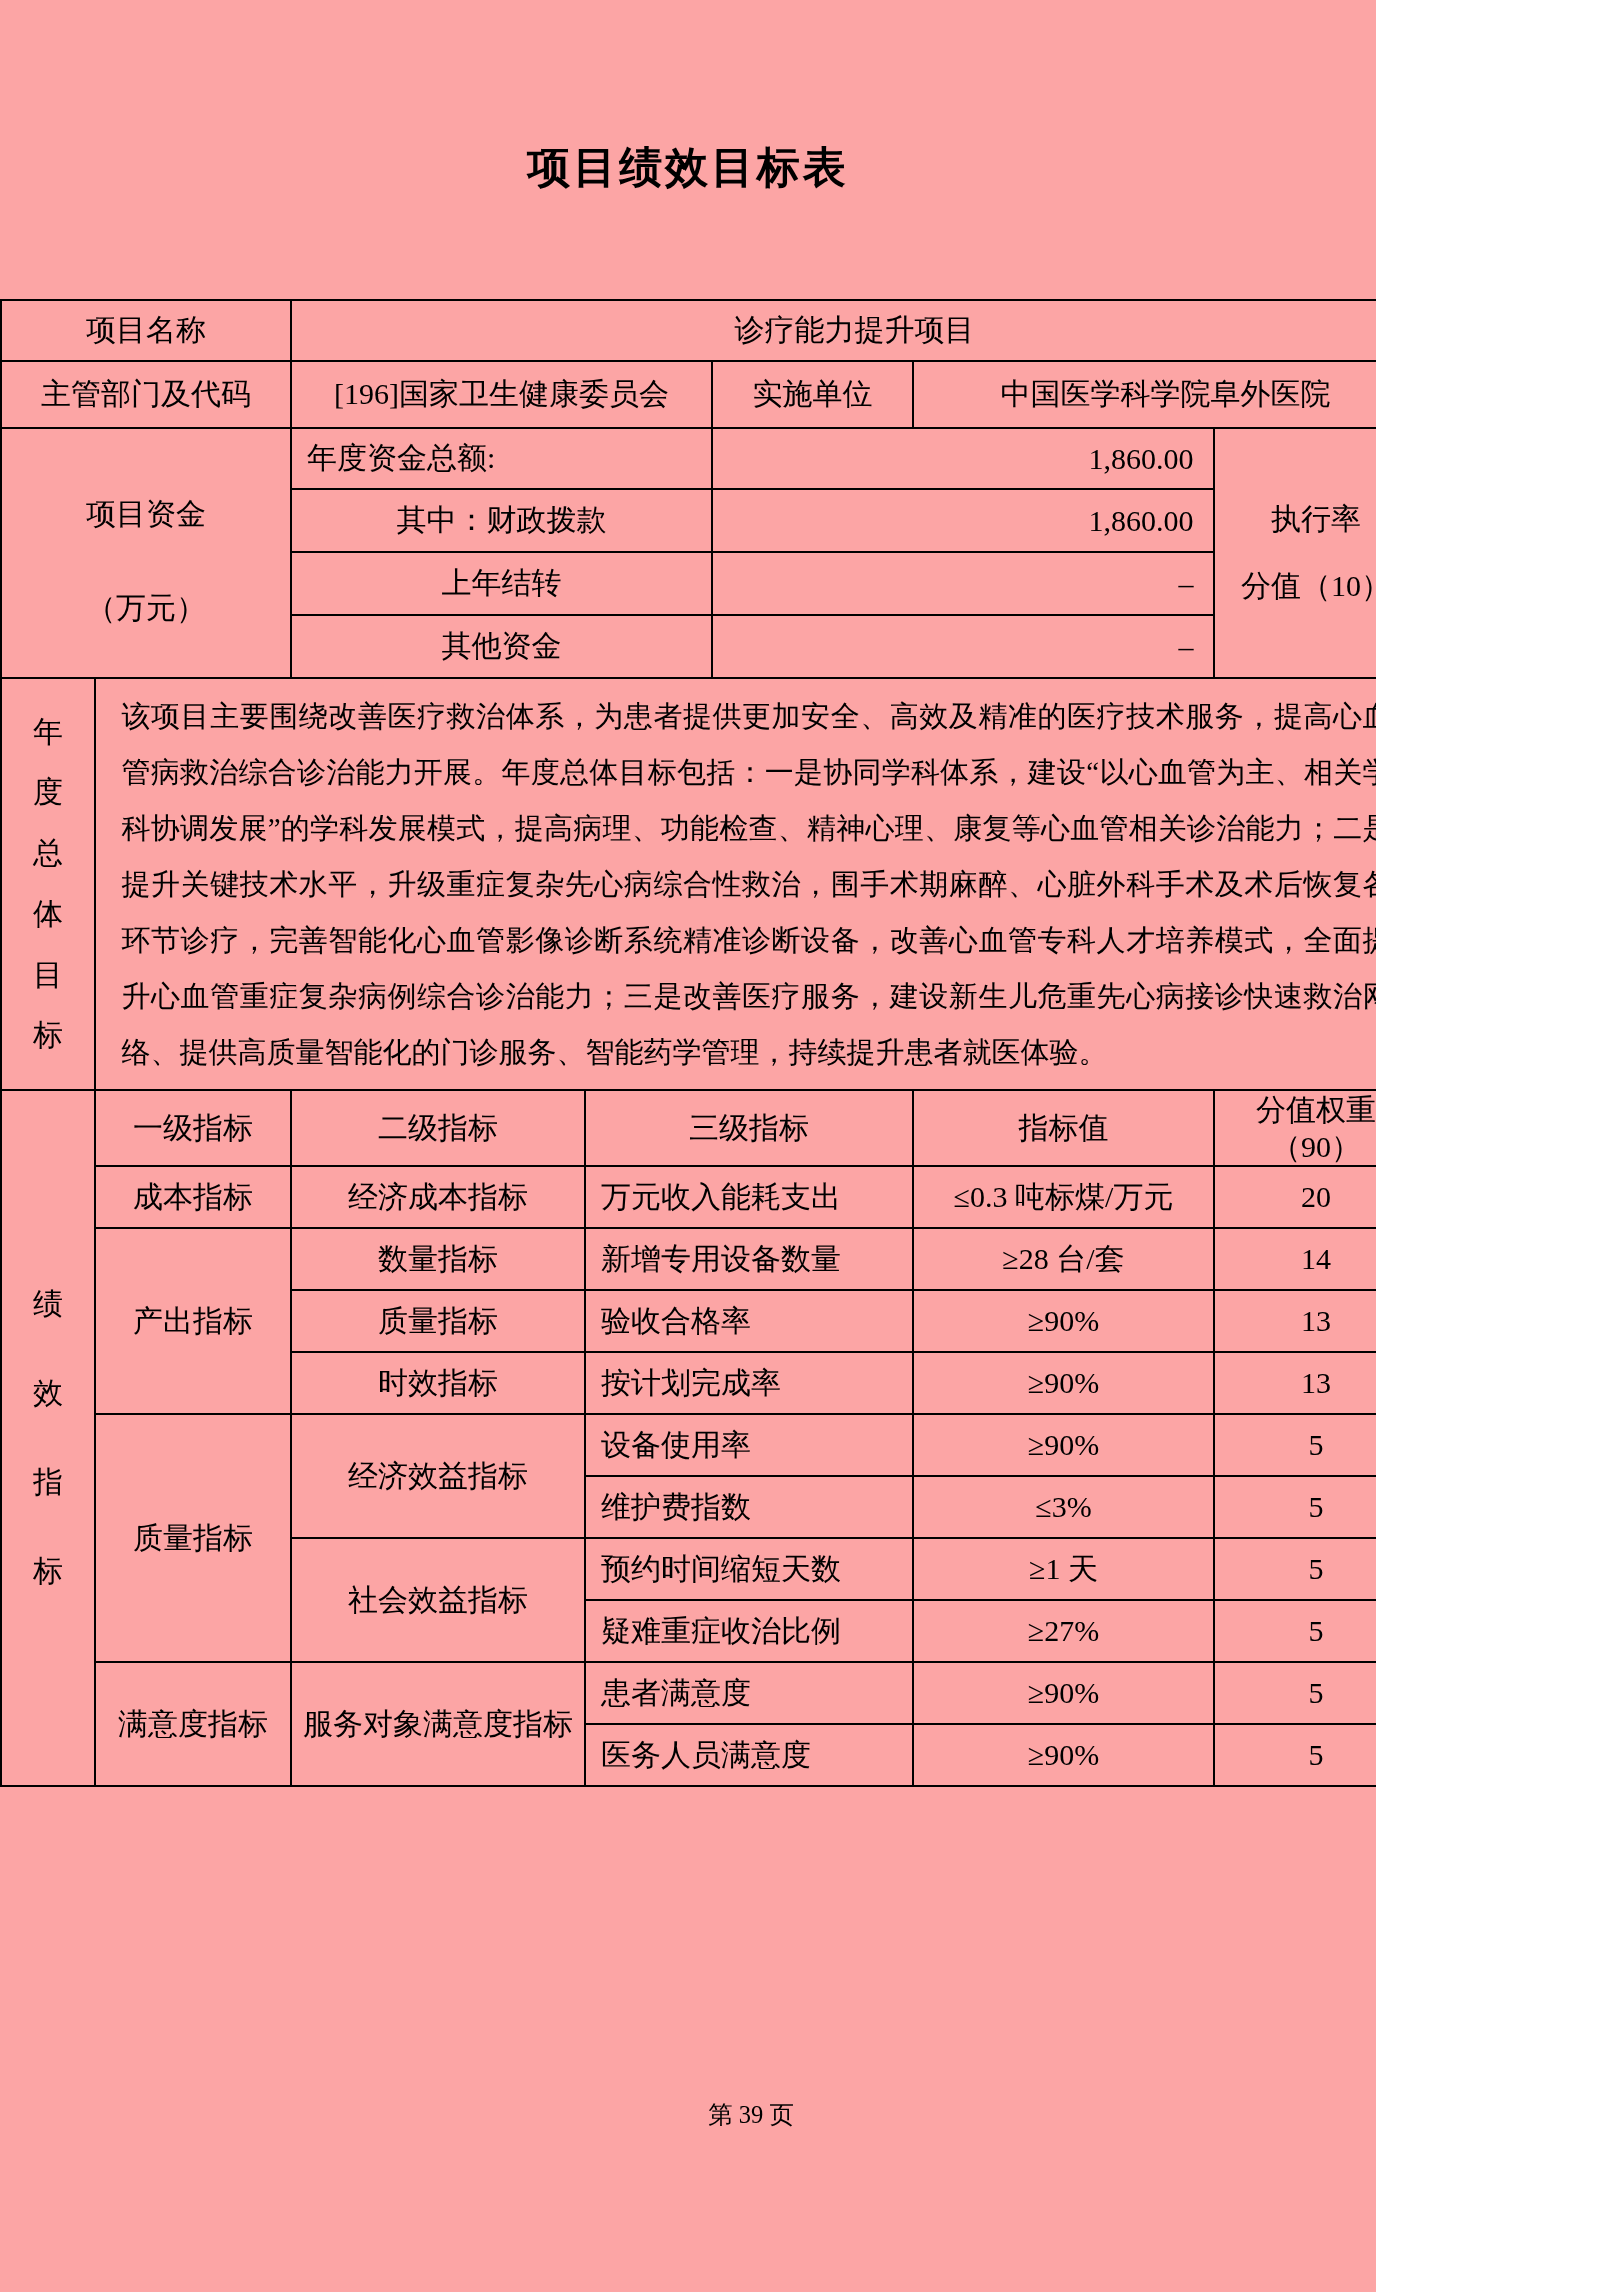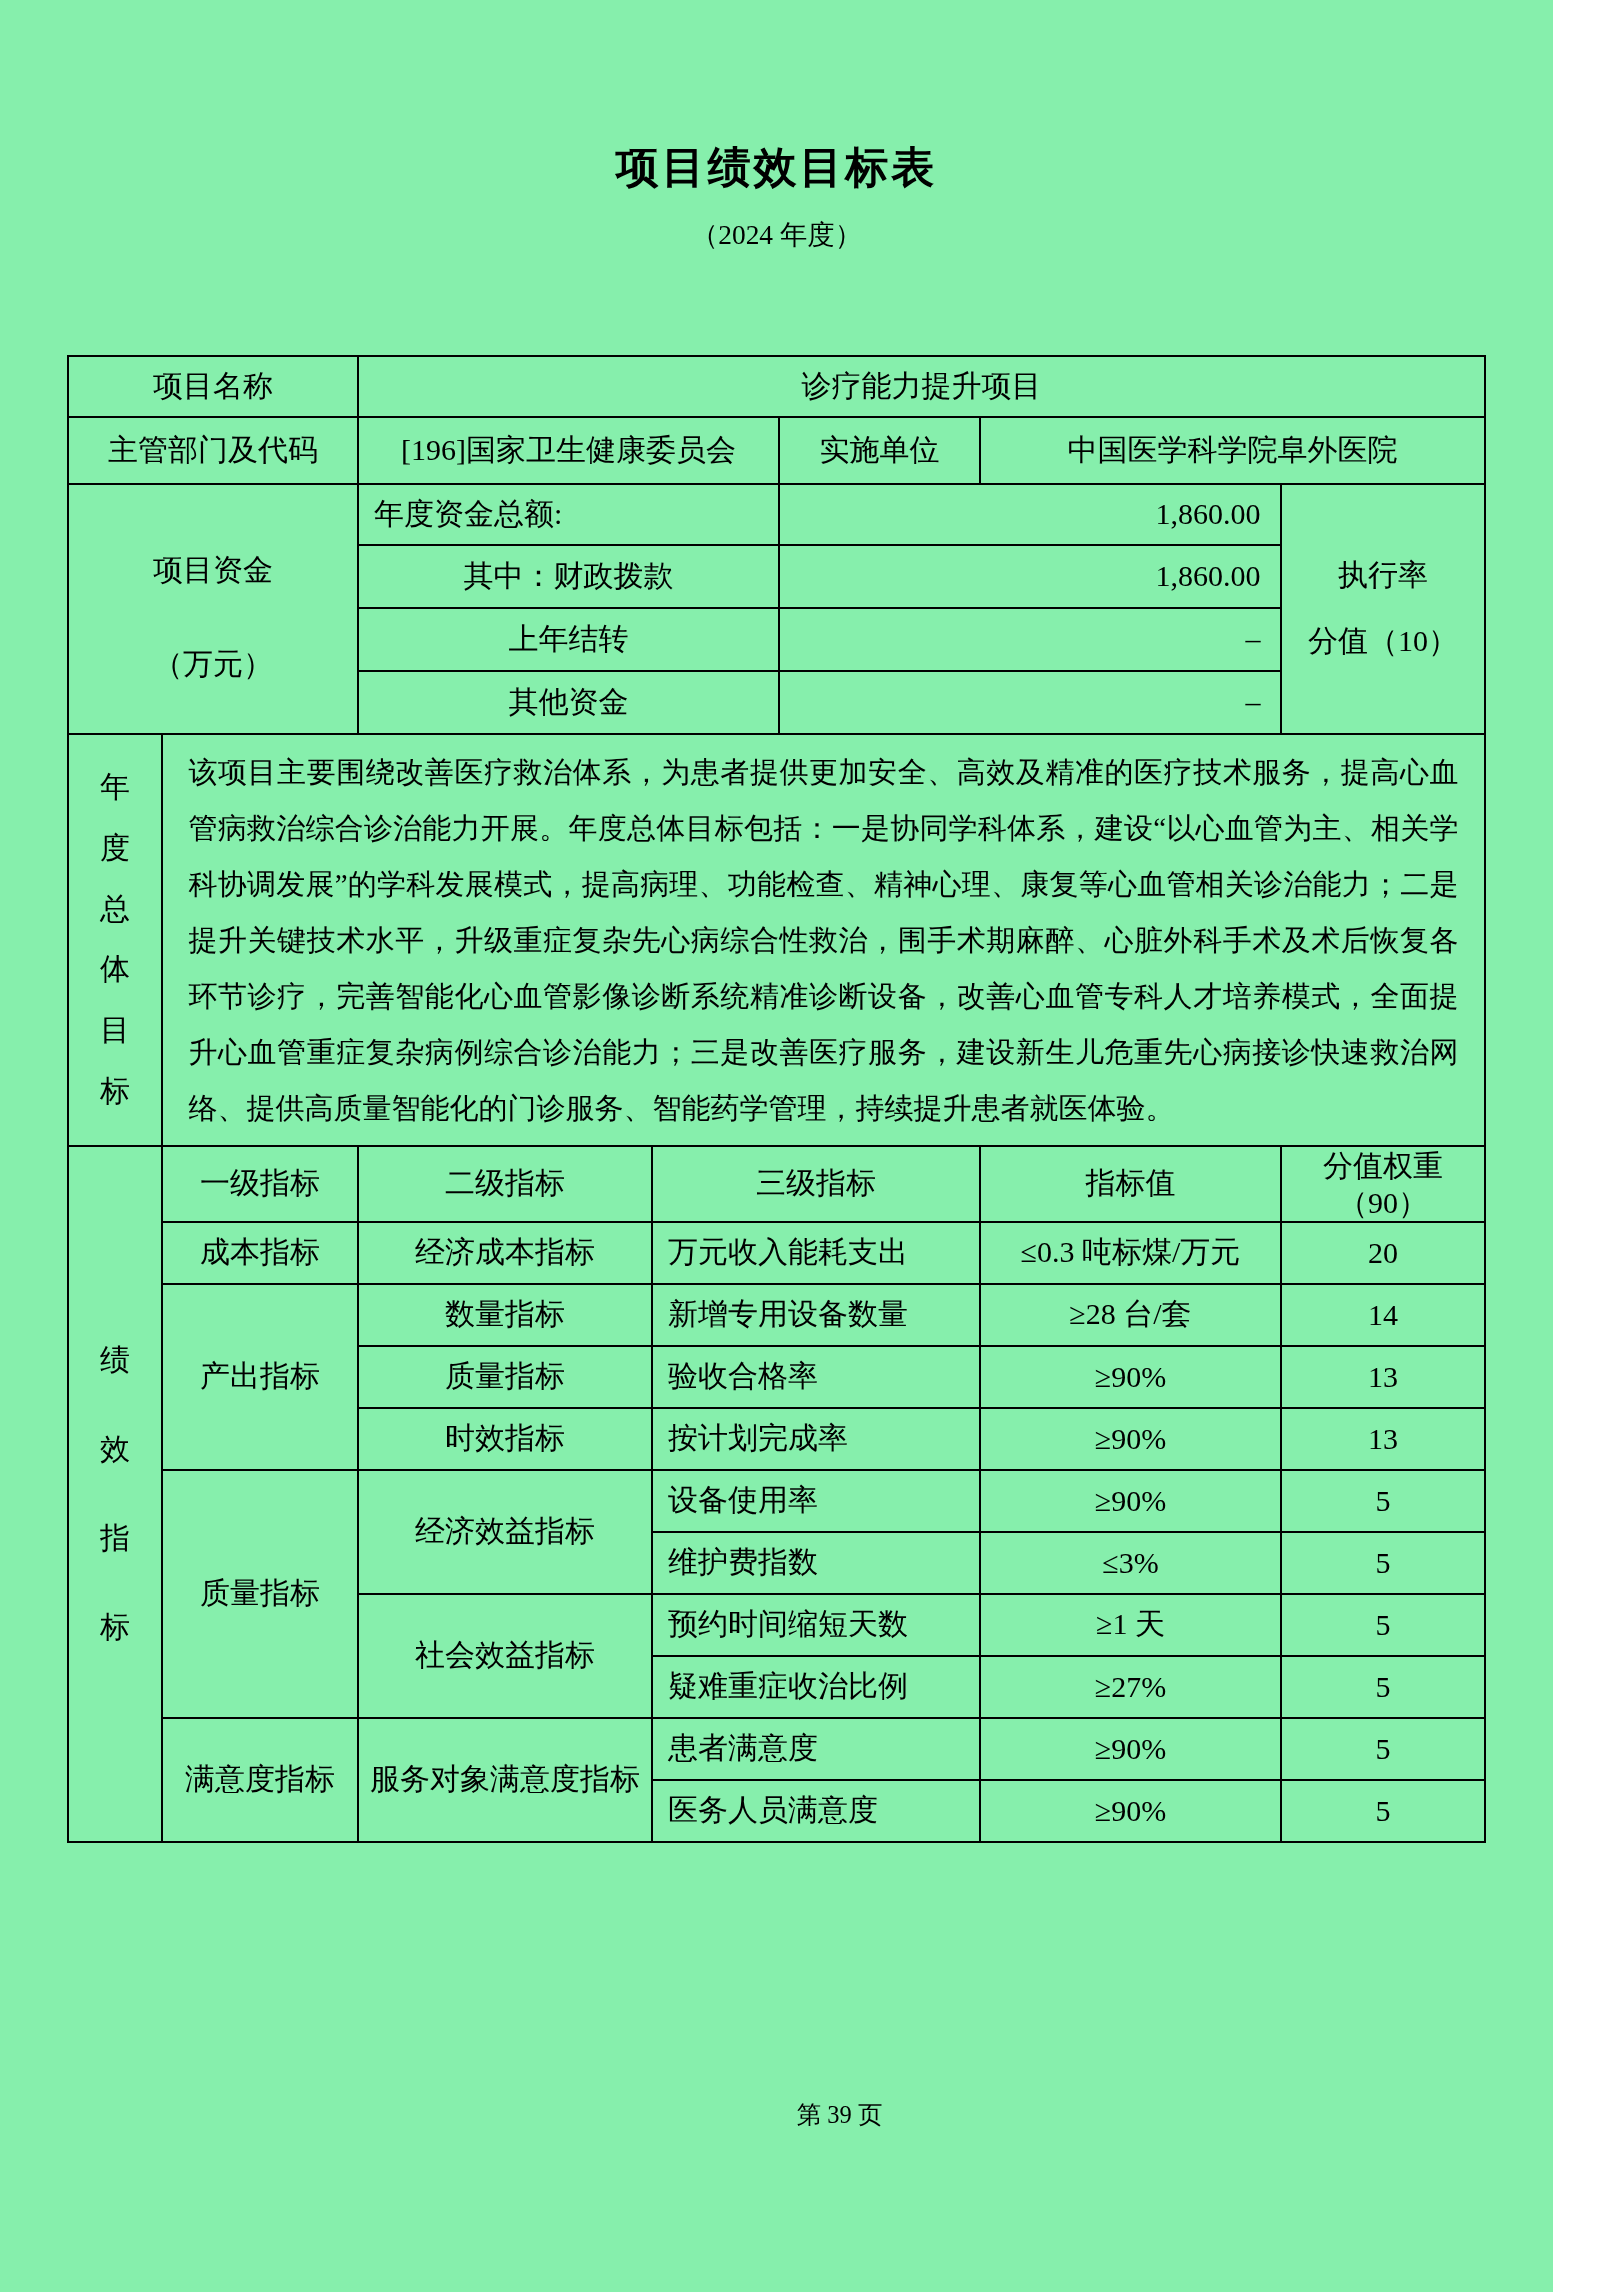--- a/index.html
+++ b/index.html
@@ -1,17 +1,17 @@
 <!DOCTYPE html>
 <html><head>
 <meta charset="utf-8">
 <style>
   html,body { margin:0; padding:0; background:#fff; }
   .page {
-    position:relative; width:1553px; height:2293px; background:#86efac;
+    position:relative; width:1376px; height:2293px; background:#fca5a5;
     font-family:"Liberation Serif","DejaVu Serif",serif; color:#000;
     overflow:hidden;
   }
   .doc-title {
     padding-top:139px; text-align:center;
     font-family:"DejaVu Sans","Liberation Sans",sans-serif;
     font-weight:700; font-size:43px; letter-spacing:2.9px;
   }
   .doc-subtitle { text-align:center; font-size:27.4px; margin-top:19.6px; }
   table.main {
@@ -39,21 +39,20 @@
     position:absolute; left:0; top:2098px; width:100%;
     text-align:center; font-size:24.5px; transform:translateX(63px);
   }
 </style>
 </head>
 <body>
 
 <div class="page">
 
   <div class="doc-title">项目绩效目标表</div>
-  <div class="doc-subtitle">（2024 年度）</div>
 
   <table class="main">
     <colgroup>
       <col style="width:94px">
         <col style="width:196px">
         <col style="width:294px">
       <col style="width:127px">
         <col style="width:201px">
         <col style="width:301px">
       <col style="width:204px">

